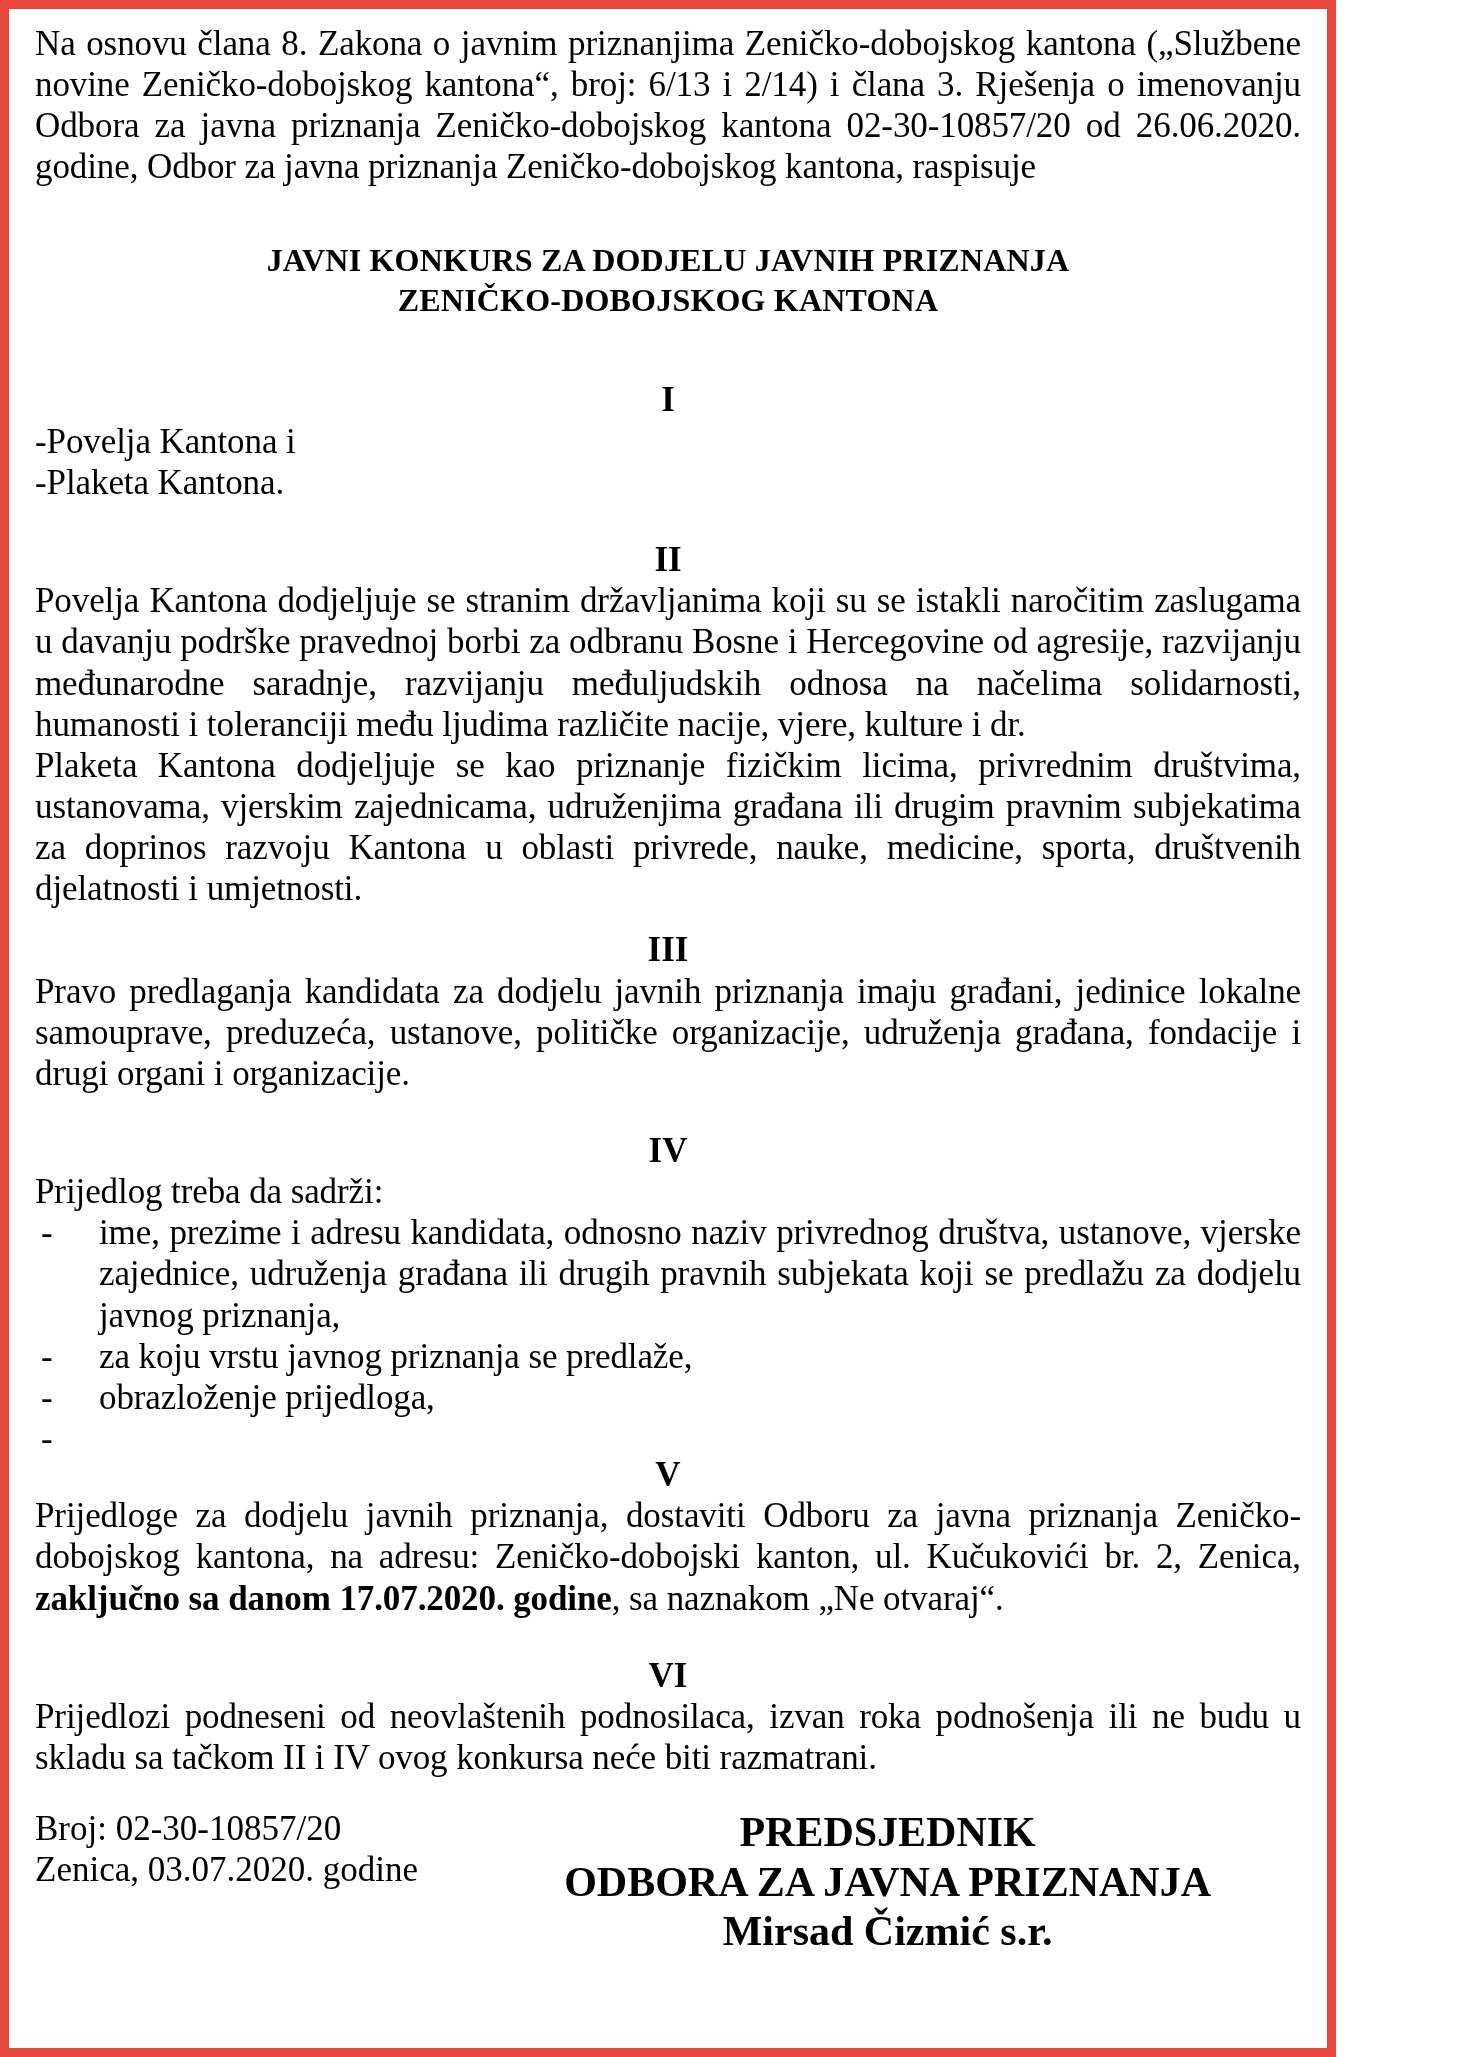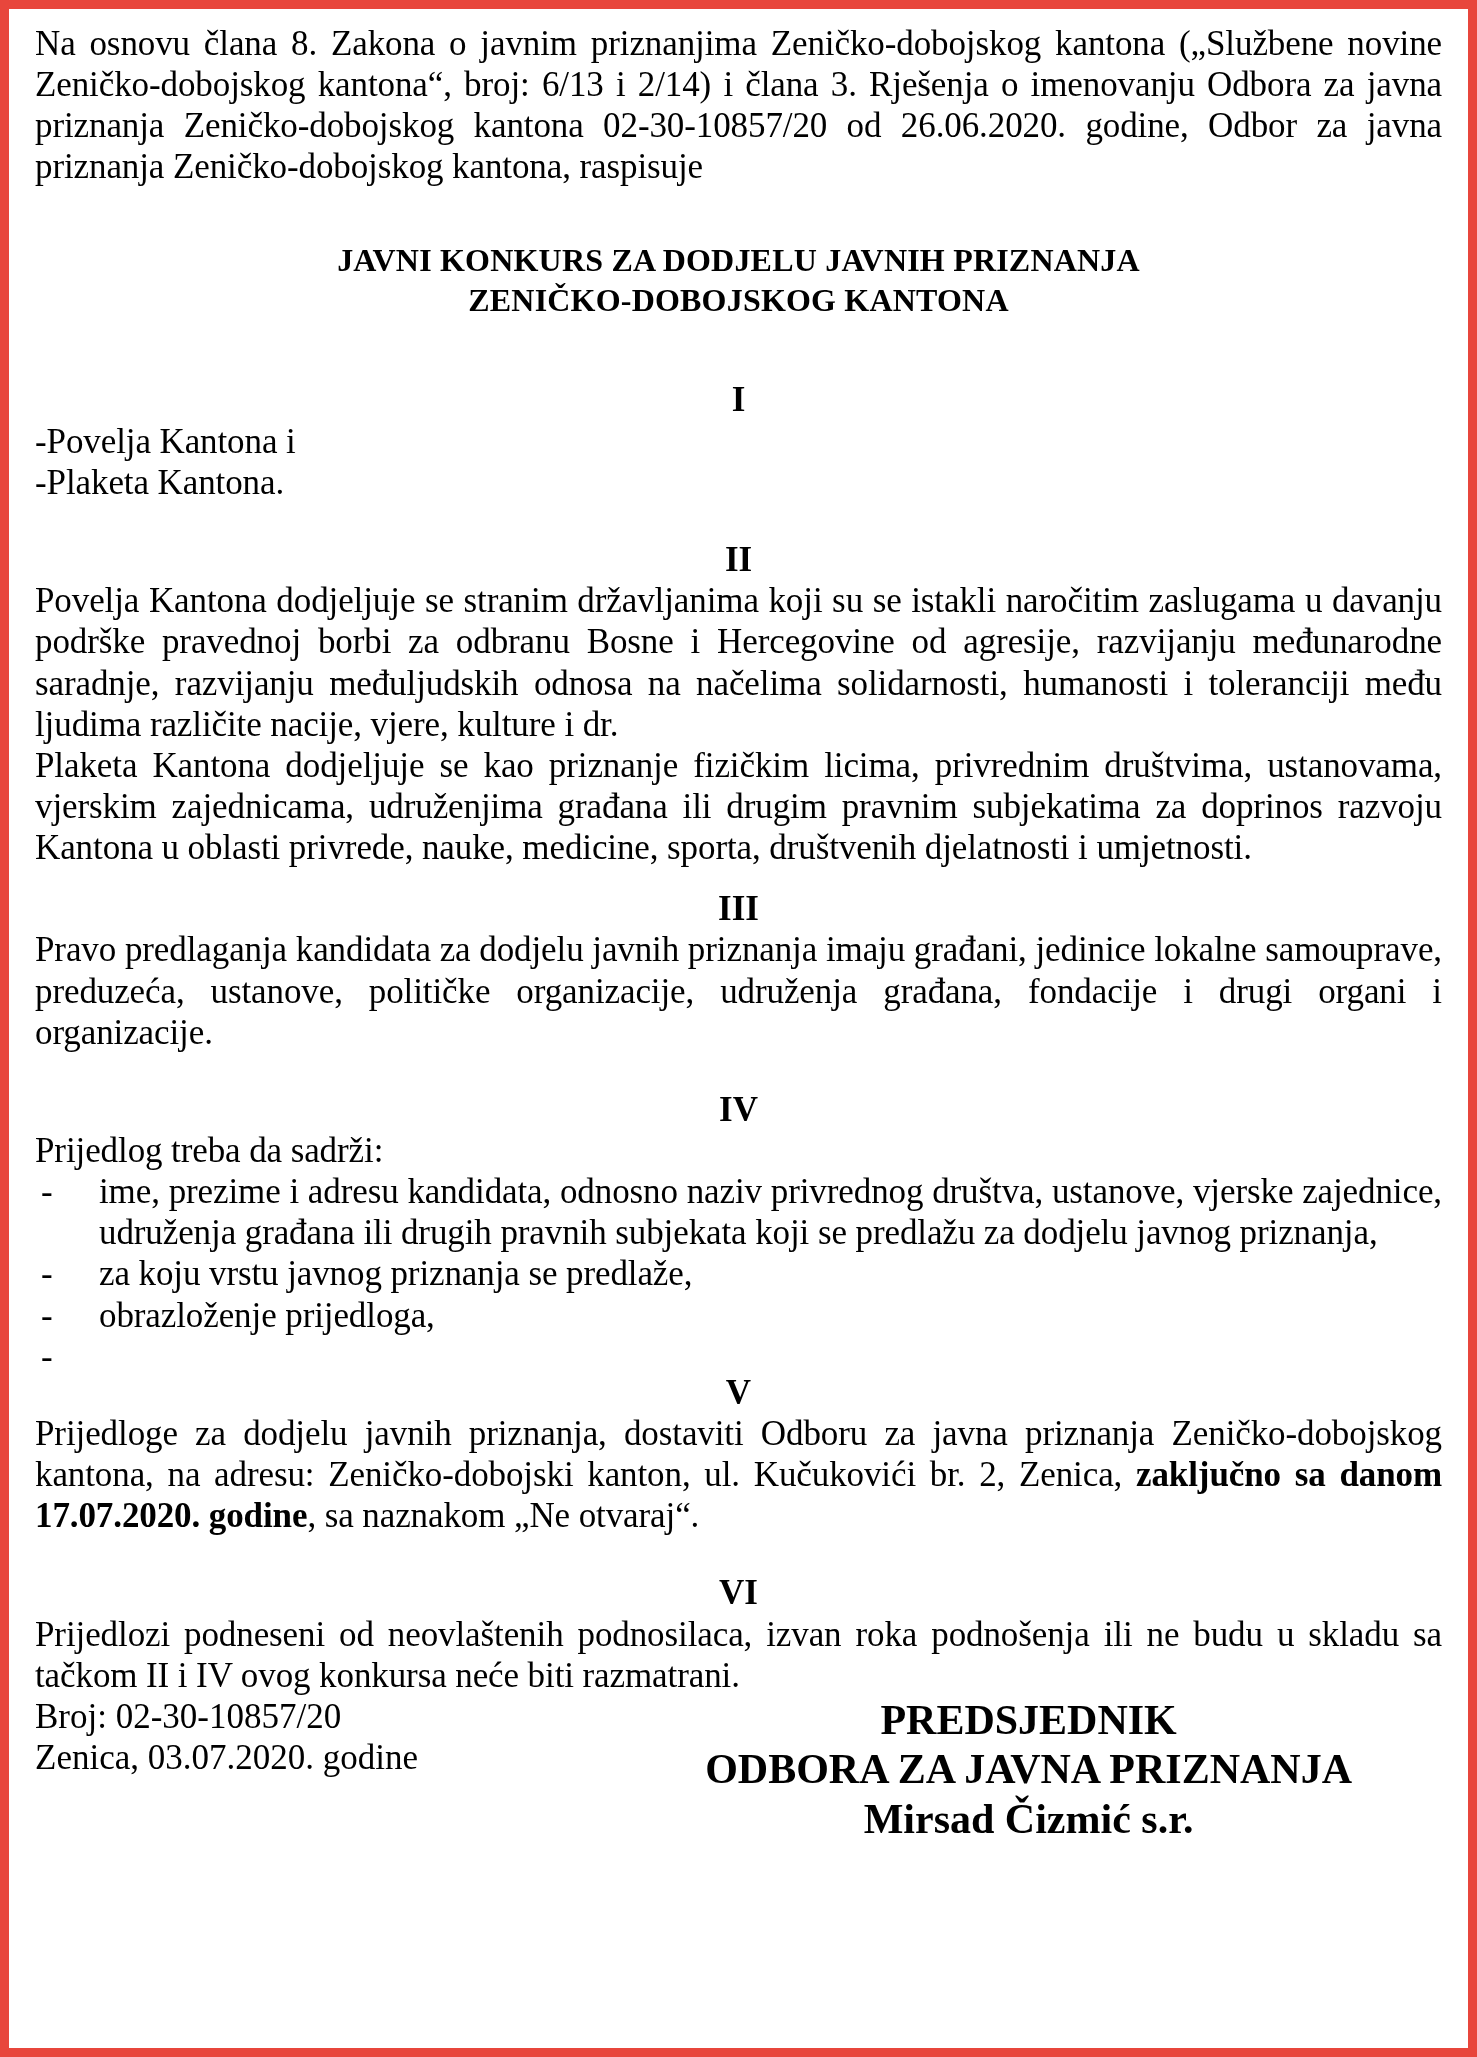--- a/index.html
+++ b/index.html
@@ -1,21 +1,21 @@
 <!DOCTYPE html>
 <html><head>
 <meta charset="utf-8">
 <style>
   html, body {
     margin: 0;
     padding: 0;
     background: #ffffff;
   }
   .page {
-    width: 1477px;
+    width: 1336px;
     height: 2057px;
     box-sizing: border-box;
     background: #ffffff;
     border: 9px solid #e8463c;
     position: relative;
     overflow: hidden;
     font-family: "Liberation Serif", "DejaVu Serif", serif;
     color: #000000;
   }
   .inner {
@@ -81,20 +81,21 @@
   .bullets li .dash {
     position: absolute;
     left: 6px;
     top: 0;
   }
 
   .footer {
     display: flex;
     justify-content: space-between;
     align-items: flex-start;
+    margin-top: 30px;
     gap: 28px;
   }
   .footer-left {
     text-align: left;
     line-height: 1.175;
     font-size: 35px;
   }
   .footer-right {
     text-align: center;
     font-weight: bold;

